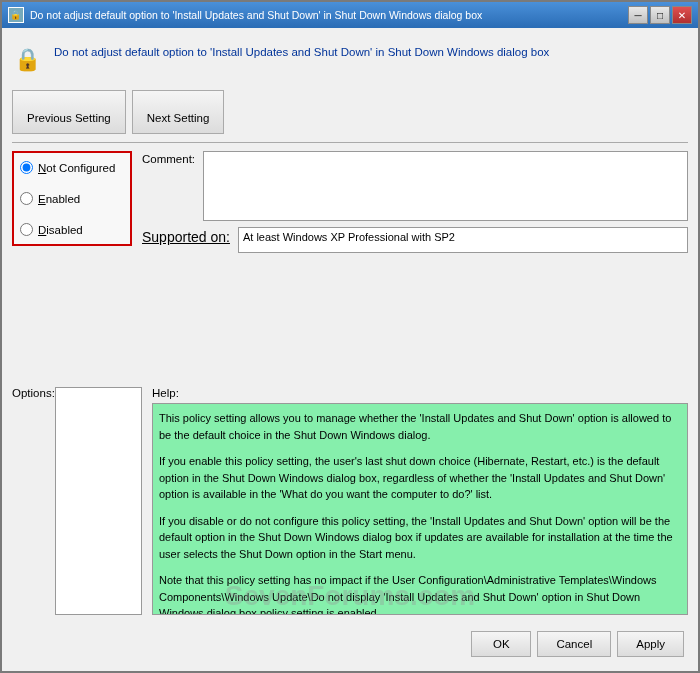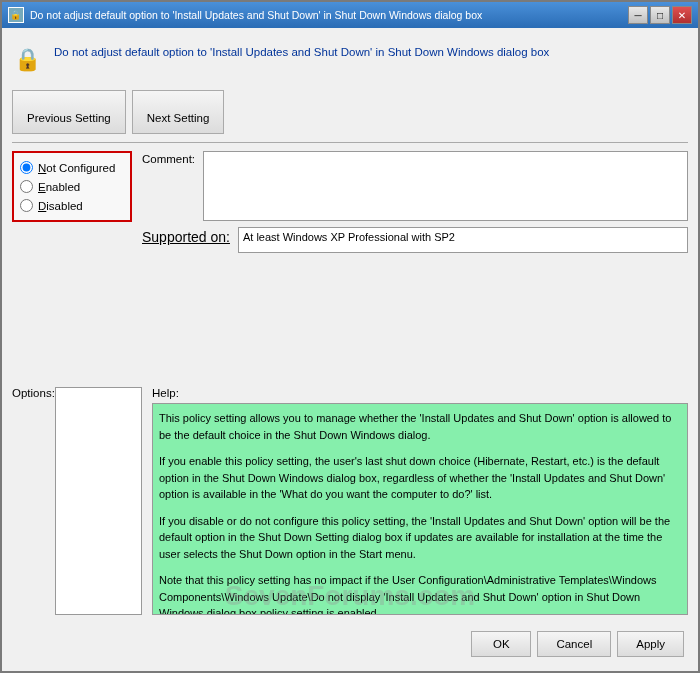--- a/index.html
+++ b/index.html
@@ -142,21 +142,21 @@
       flex-direction: column;
       gap: 0;
       padding-right: 10px;
     }
 
     .radio-group {
       border: 2px solid #cc0000;
       padding: 8px 6px;
       display: flex;
       flex-direction: column;
-      gap: 6px;
+      gap: 18px;
       background: #f8f8f8;
     }
 
     .radio-label {
       display: flex;
       align-items: center;
       gap: 5px;
       font-size: 11.5px;
       cursor: pointer;
     }
@@ -378,21 +378,21 @@
         <div class="options-panel">
           <div class="section-title">Options:</div>
           <div class="options-box"></div>
         </div>
 
         <div class="help-panel">
           <div class="section-title">Help:</div>
           <div class="help-box">
             <p>This policy setting allows you to manage whether the 'Install Updates and Shut Down' option is allowed to be the default choice in the Shut Down Windows dialog.</p>
             <p>If you enable this policy setting, the user's last shut down choice (Hibernate, Restart, etc.) is the default option in the Shut Down Windows dialog box, regardless of whether the 'Install Updates and Shut Down' option is available in the 'What do you want the computer to do?' list.</p>
-            <p>If you disable or do not configure this policy setting, the 'Install Updates and Shut Down' option will be the default option in the Shut Down Setting dialog box if updates are available for installation at the time the user selects the Shut Down option in the Start menu.</p>
+            <p>If you disable or do not configure this policy setting, the 'Install Updates and Shut Down' option will be the default option in the Shut Down Windows dialog box if updates are available for installation at the time the user selects the Shut Down option in the Start menu.</p>
             <p>Note that this policy setting has no impact if the User Configuration\Administrative Templates\Windows Components\Windows Update\Do not display 'Install Updates and Shut Down' option in Shut Down Windows dialog box policy setting is enabled.</p>
           </div>
         </div>
       </div>
 
       <div class="footer">
         <button class="footer-btn">OK</button>
         <button class="footer-btn">Cancel</button>
         <button class="footer-btn">Apply</button>
       </div>

